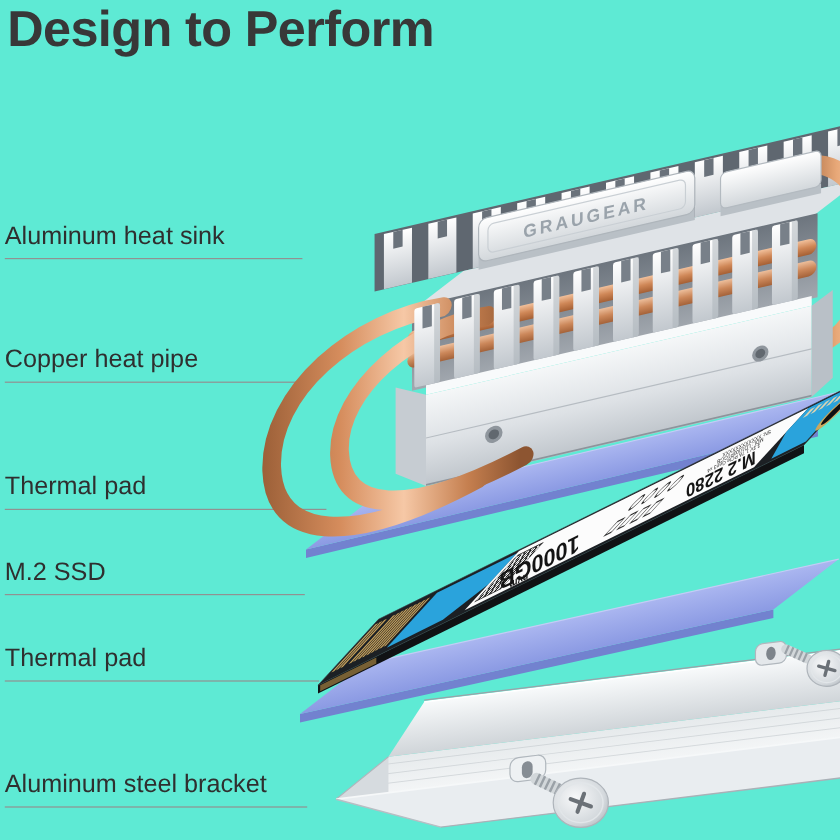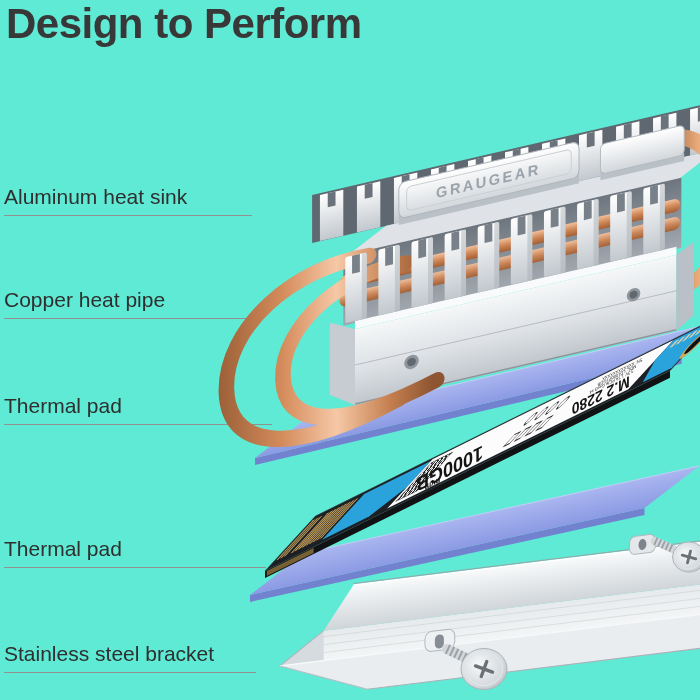--- a/index.html
+++ b/index.html
@@ -24,22 +24,23 @@
 
 <div class="canvas">
 
   <div class="hdr">
     <h1>Design to Perform</h1>
   </div>
 
   <div class="callout c1"><span>Copper heat pipe</span></div>
   <div class="callout c0"><span>Aluminum heat sink</span></div>
   <div class="callout c2"><span>Thermal pad</span></div>
+  <div class="callout c3"><span>M.2 SSD</span></div>
   <div class="callout c4"><span>Thermal pad</span></div>
-  <div class="callout c5"><span>Stainless steel bracket</span></div>
+  <div class="callout c5"><span>Aluminum steel bracket</span></div>
 
   <svg width="700" height="700" viewBox="0 0 700 700">
     <defs>
       <linearGradient id="padTop" x1="0" y1="0" x2="0" y2="1">
         <stop offset="0" stop-color="#aab6f0"></stop>
           <stop offset="1" stop-color="#8b9ae3"></stop>
       </linearGradient>
       <linearGradient id="padTop2" x1="0" y1="0" x2="0" y2="1">
         <stop offset="0" stop-color="#a9b5ef"></stop>
           <stop offset="1" stop-color="#8憾795e0"></stop>

